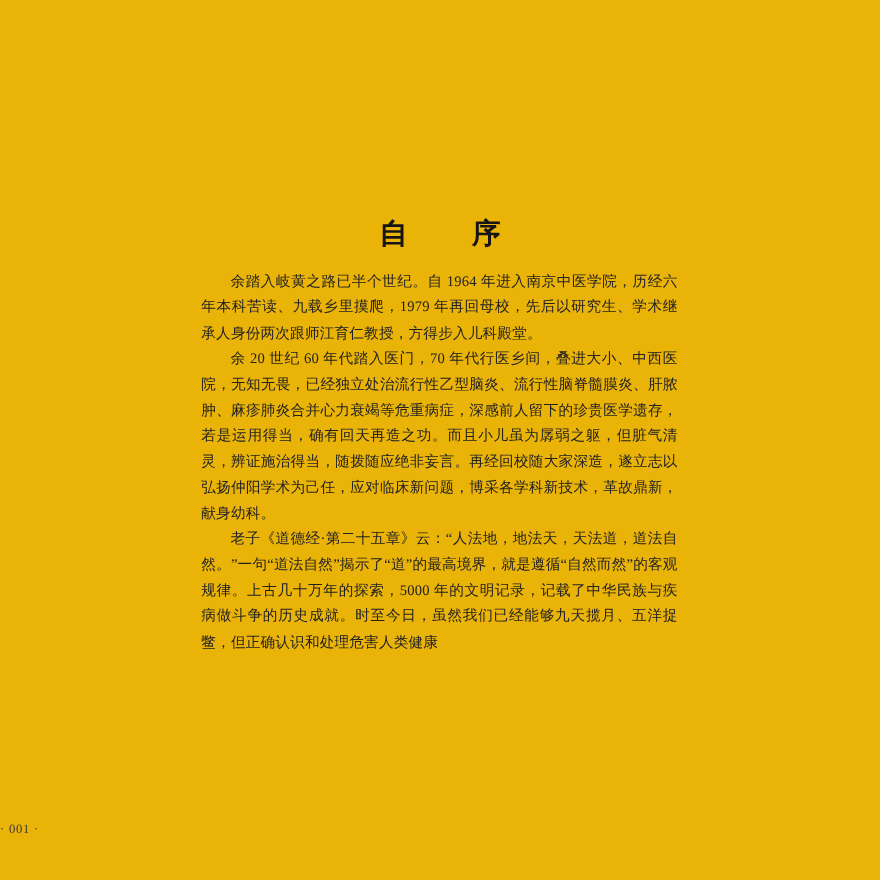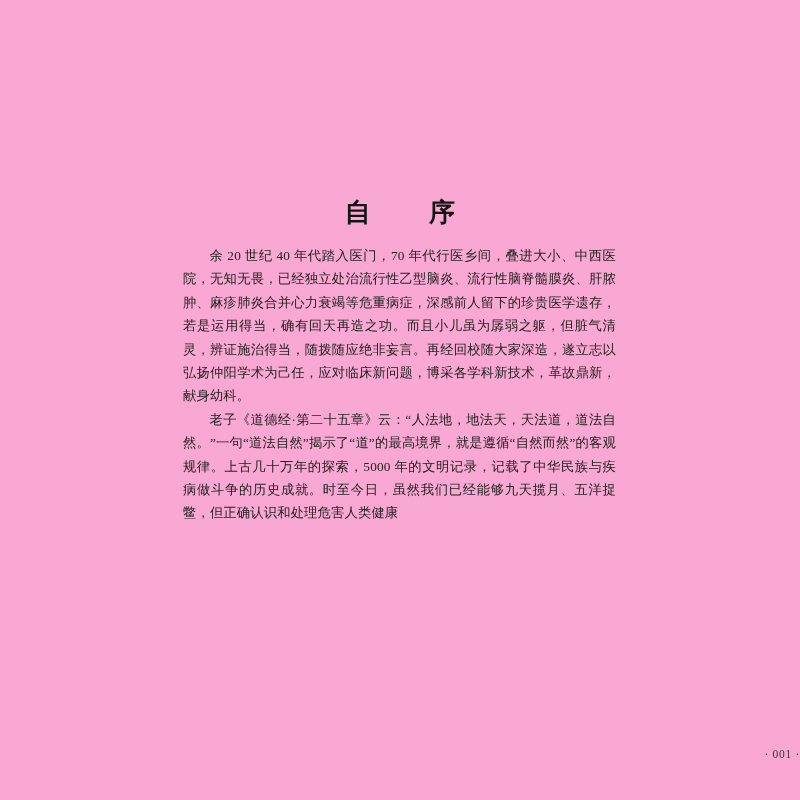--- a/index.html
+++ b/index.html
@@ -6,21 +6,21 @@
   html, body {
     margin: 0;
     padding: 0;
     background: #ffffff;
   }
 
   #page {
     position: relative;
     width: 800px;
     height: 800px;
-    background: #f9a8d4;
+    background: #eab308;
     overflow: hidden;
     font-family: "Liberation Serif", "DejaVu Serif", serif;
     color: #1a1a1a;
     box-sizing: border-box;
   }
 
   
   #page-title {
     position: absolute;
     top: 180px;
@@ -59,34 +59,35 @@
     word-break: break-all;
     letter-spacing: 0.012em;
   }
 
   
   #page-folio {
     position: absolute;
     top: 748px;
     left: 0;
     width: 800px;
-    text-align: right;
+    text-align: left;
     font-size: 11.5px;
     letter-spacing: 0.06em;
     color: #3a3a3a;
     font-family: "Liberation Serif", "DejaVu Serif", serif;
   }
 </style>
 </head>
 <body>
 
 <div id="page">
 
   <h1 id="page-title">自　序</h1>
 
   <div id="body-text">
-    <p>余 20 世纪 40 年代踏入医门，70 年代行医乡间，叠进大小、中西医院，无知无畏，已经独立处治流行性乙型脑炎、流行性脑脊髓膜炎、肝脓肿、麻疹肺炎合并心力衰竭等危重病症，深感前人留下的珍贵医学遗存，若是运用得当，确有回天再造之功。而且小儿虽为孱弱之躯，但脏气清灵，辨证施治得当，随拨随应绝非妄言。再经回校随大家深造，遂立志以弘扬仲阳学术为己任，应对临床新问题，博采各学科新技术，革故鼎新，献身幼科。</p>
+    <p>余踏入岐黄之路已半个世纪。自 1964 年进入南京中医学院，历经六年本科苦读、九载乡里摸爬，1979 年再回母校，先后以研究生、学术继承人身份两次跟师江育仁教授，方得步入儿科殿堂。</p>
+    <p>余 20 世纪 60 年代踏入医门，70 年代行医乡间，叠进大小、中西医院，无知无畏，已经独立处治流行性乙型脑炎、流行性脑脊髓膜炎、肝脓肿、麻疹肺炎合并心力衰竭等危重病症，深感前人留下的珍贵医学遗存，若是运用得当，确有回天再造之功。而且小儿虽为孱弱之躯，但脏气清灵，辨证施治得当，随拨随应绝非妄言。再经回校随大家深造，遂立志以弘扬仲阳学术为己任，应对临床新问题，博采各学科新技术，革故鼎新，献身幼科。</p>
     <p>老子《道德经·第二十五章》云：“人法地，地法天，天法道，道法自然。”一句“道法自然”揭示了“道”的最高境界，就是遵循“自然而然”的客观规律。上古几十万年的探索，5000 年的文明记录，记载了中华民族与疾病做斗争的历史成就。时至今日，虽然我们已经能够九天揽月、五洋捉鳖，但正确认识和处理危害人类健康</p>
   </div>
 
   <div id="page-folio">· 001 ·</div>
 
 </div>
 
 </body></html>

